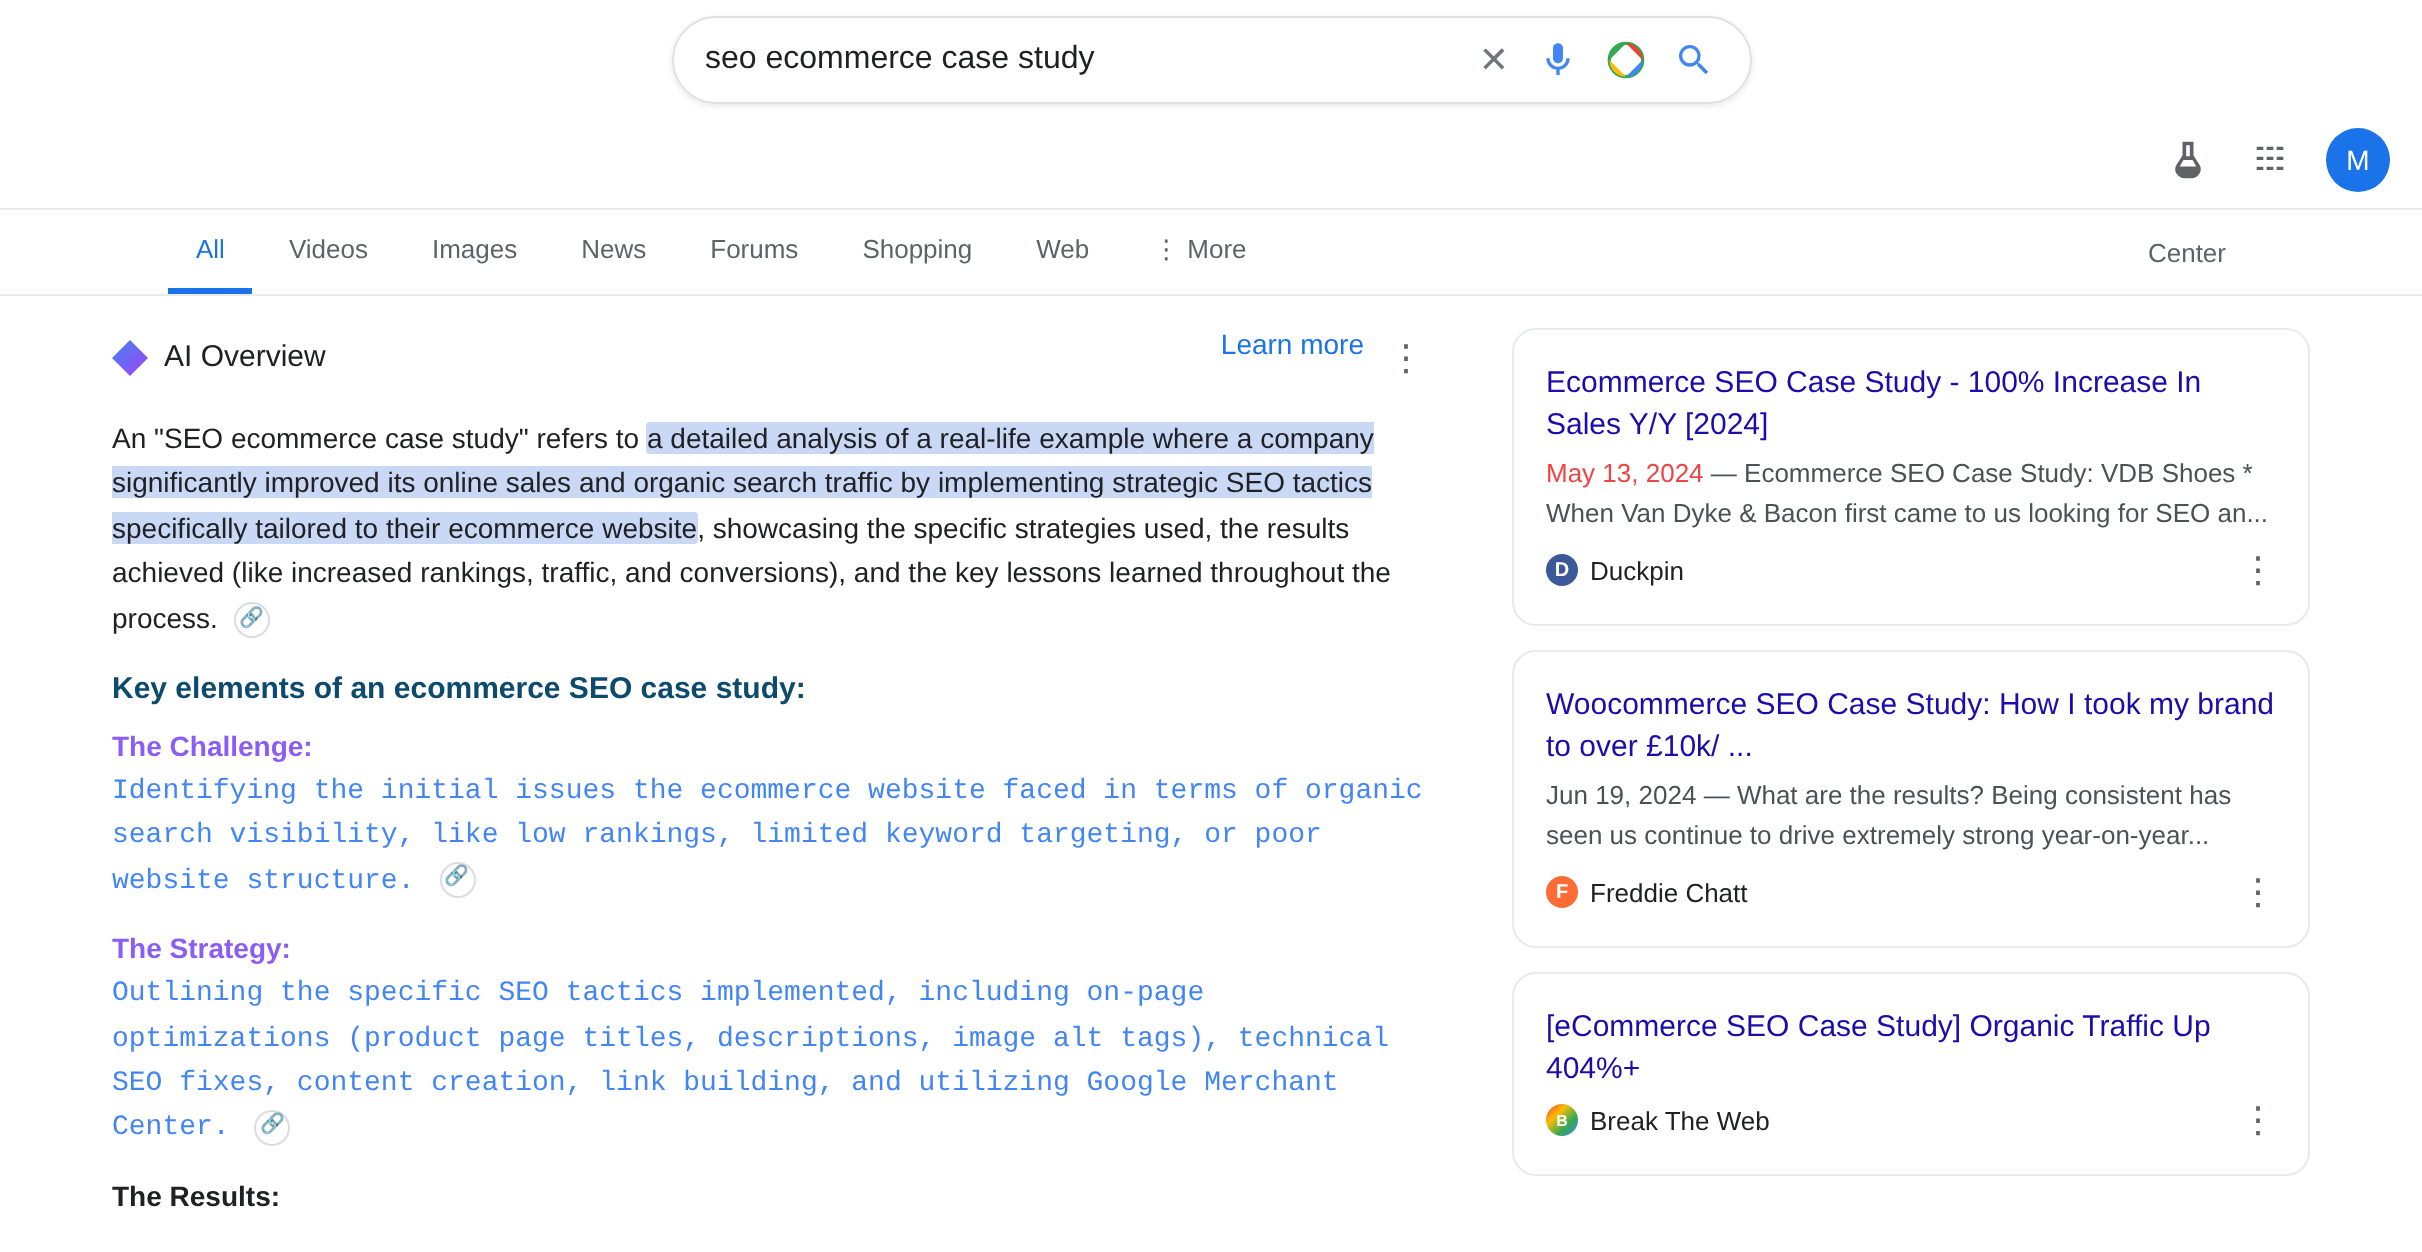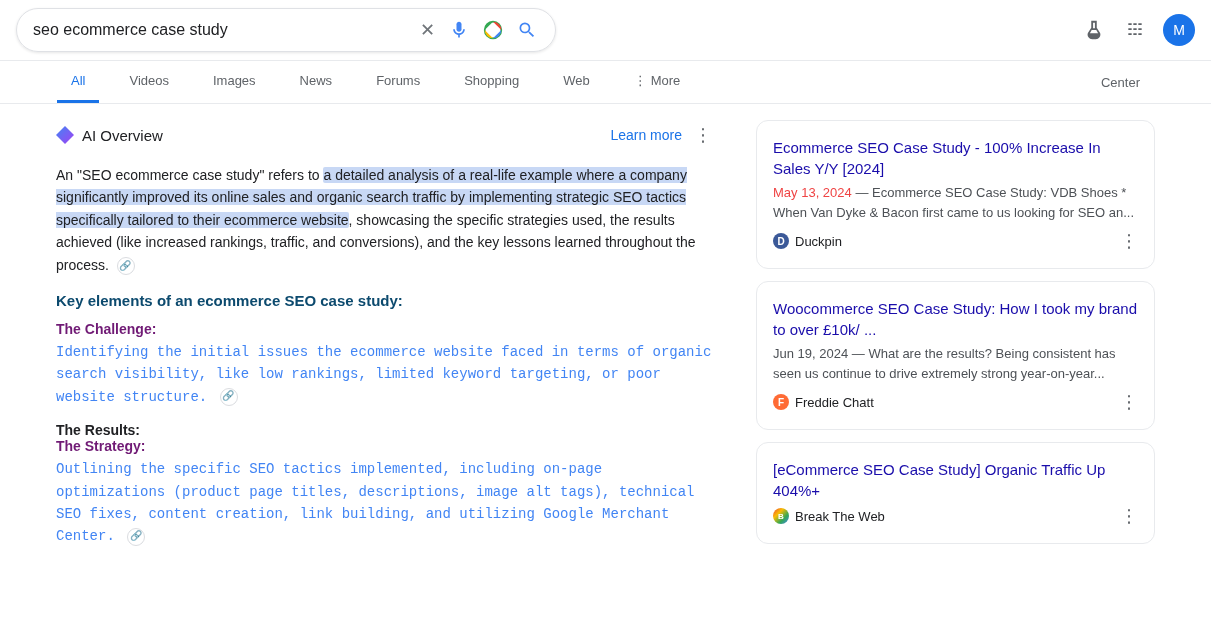--- a/index.html
+++ b/index.html
@@ -5,20 +5,21 @@
     * { box-sizing: border-box; margin: 0; padding: 0; }
     body { font-family: Arial, sans-serif; background: #fff; color: #202124; font-size: 14px; }
 
     
     .header {
       display: flex;
       align-items: center;
       padding: 8px 16px;
       gap: 12px;
       border-bottom: 1px solid #e8eaed;
+      flex-direction: column;
     }
     .search-bar {
       display: flex;
       align-items: center;
       border: 1px solid #dfe1e5;
       border-radius: 24px;
       padding: 8px 16px;
       width: 540px;
       gap: 8px;
       box-shadow: 0 1px 3px rgba(0,0,0,0.1);
@@ -63,23 +64,23 @@
       color: #fff;
       display: flex; align-items: center; justify-content: center;
       font-size: 14px; font-weight: 500;
       cursor: pointer;
     }
 
     
     .nav-tabs {
       display: flex;
       align-items: center;
-      padding: 0 57px;
+      padding: 0 84px;
       border-bottom: 1px solid #e8eaed;
-      gap: 16px;
+      gap: 4px;
     }
     .nav-tab {
       padding: 12px 14px;
       font-size: 13px;
       color: #5f6368;
       cursor: pointer;
       border-bottom: 3px solid transparent;
       white-space: nowrap;
       text-decoration: none;
     }
@@ -112,36 +113,36 @@
 
     
     .ai-overview-header {
       display: flex;
       align-items: center;
       justify-content: space-between;
       margin-bottom: 14px;
     }
     .ai-overview-title-row {
       display: flex;
-      align-items: center;
+      align-items: flex-start;
       gap: 8px;
     }
     .ai-diamond {
       width: 18px; height: 18px;
       background: linear-gradient(135deg, #4285f4, #a142f4);
       clip-path: polygon(50% 0%, 100% 50%, 50% 100%, 0% 50%);
     }
     .ai-overview-title {
       font-size: 15px;
       color: #202124;
       font-weight: 400;
     }
     .ai-overview-right {
       display: flex;
-      align-items: center;
+      align-items: flex-start;
       gap: 8px;
     }
     .learn-more-link {
       color: #1a73e8;
       font-size: 14px;
       cursor: pointer;
       text-decoration: none;
     }
     .more-dots-btn {
       background: none; border: none; cursor: pointer;
@@ -176,21 +177,21 @@
     .key-elements-title {
       font-size: 15px;
       font-weight: 600;
       margin-bottom: 12px;
       color: #0c4a6e;
     }
     .section-title {
       font-size: 14px;
       font-weight: 700;
       margin-bottom: 4px;
-      color: #701a75;
+      color: #8b5cf6;
     }
     .section-text {
       font-size: 14px;
       line-height: 1.6;
       color: #4285f4;
       margin-bottom: 14px;
       font-family: Liberation Mono, monospace;
     }
     .the-results {
       font-size: 14px;
@@ -339,29 +340,29 @@
 
     <div>
       <p class="section-title">The Challenge:</p>
       <p class="section-text">
         <span>Identifying the initial issues the ecommerce website faced in terms of organic search visibility, like low rankings, limited keyword targeting, or poor website structure.</span>
         <span class="link-icon">🔗</span>
       </p>
     </div>
 
     <div>
-      <p class="the-results">The Results:</p>
-    </div>
-
-    <div>
       <p class="section-title">The Strategy:</p>
       <p class="section-text">
         <span>Outlining the specific SEO tactics implemented, including on-page optimizations (product page titles, descriptions, image alt tags), technical SEO fixes, content creation, link building, and utilizing Google Merchant Center.</span>
         <span class="link-icon">🔗</span>
       </p>
+    </div>
+
+    <div>
+      <p class="the-results">The Results:</p>
     </div>
 
   </div>
 
   <div class="right-col">
 
     <div class="result-card">
       <div class="result-title">Ecommerce SEO Case Study - 100% Increase In Sales Y/Y [2024]</div>
       <div class="result-snippet">
         <span style="color:#ef4444;font-weight:500;">May 13, 2024</span>

